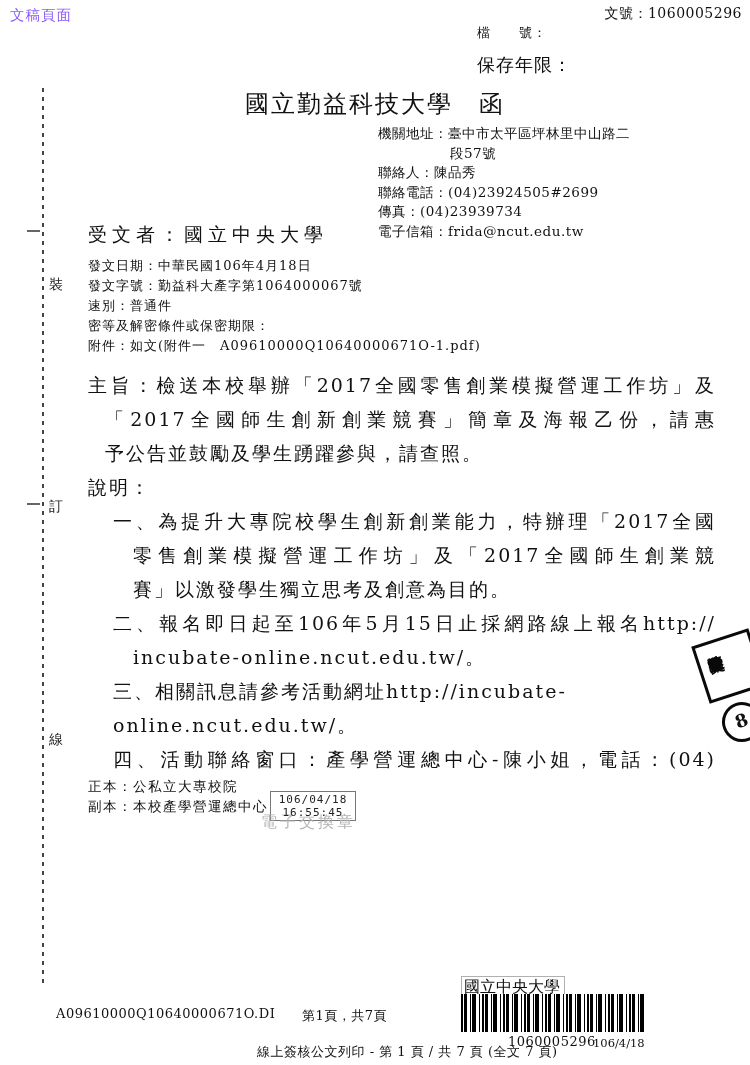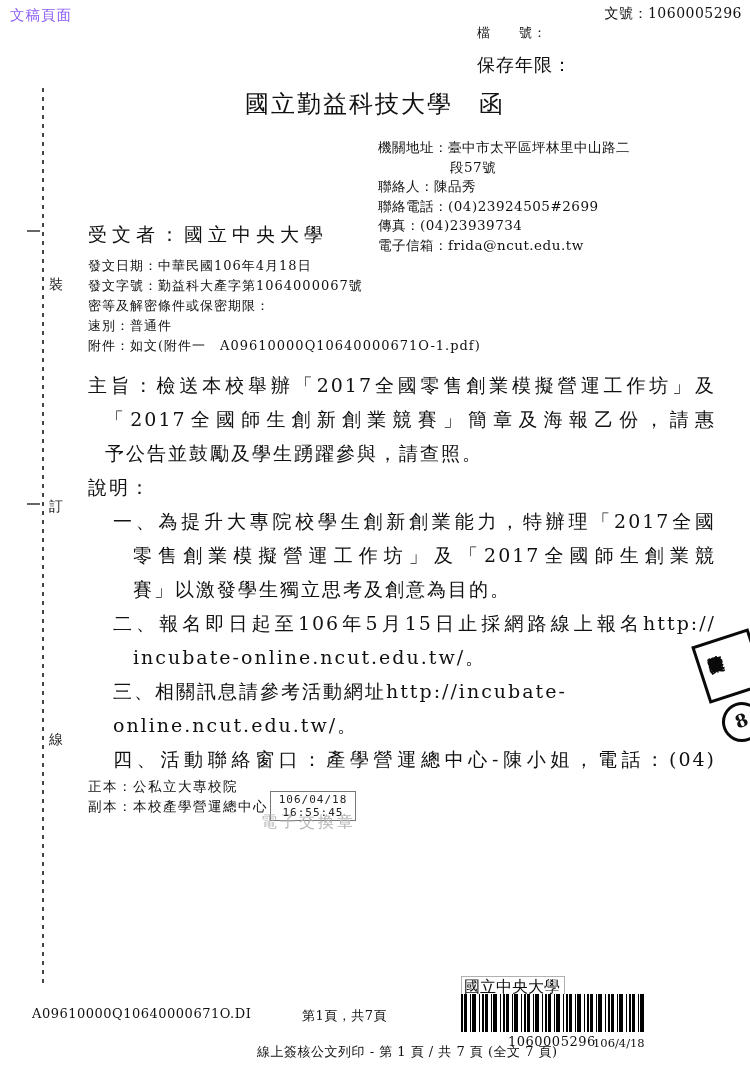--- a/index.html
+++ b/index.html
@@ -8,21 +8,21 @@
     font-family:"DejaVu Serif","Liberation Serif",serif;color:#111;
   }
   .abs{position:absolute;}
   
   .corner-label{left:10px;top:6px;font-size:14.5px;color:#8b5cf6;letter-spacing:1px;}
   .doc-no{right:8px;top:5px;font-size:14px;letter-spacing:.5px;}
   .file-no{left:477px;top:24px;font-size:13px;letter-spacing:1px;}
   .retention{left:477px;top:53px;font-size:18px;letter-spacing:1px;}
   .title{left:0;right:0;top:88px;text-align:center;font-size:24px;letter-spacing:2px;font-weight:500;}
   
-  .sender{left:378px;top:124px;font-size:13.5px;line-height:19.5px;letter-spacing:.5px;margin-top:14px;}
+  .sender{left:378px;top:124px;font-size:13.5px;line-height:19.5px;letter-spacing:.5px;}
   .sender .wrap2{padding-left:72px;}
   
   .recipient{left:88px;top:222px;font-size:19px;letter-spacing:5px;}
   .meta{left:88px;top:256px;font-size:13px;line-height:20px;letter-spacing:1px;}
   
   .body-text{left:88px;top:368px;width:628px;}
   .bodyline{font-size:19px;line-height:34px;letter-spacing:2px;white-space:normal;}
   .bodyline.fill{text-align:justify;text-align-last:justify;text-justify:inter-character;}
   
   .copies{left:88px;top:777px;font-size:13.5px;line-height:19.5px;letter-spacing:1.5px;}
@@ -38,21 +38,21 @@
   .bind-char{left:49px;font-size:14px;color:#222;letter-spacing:0;}
   .tick{left:27px;width:13px;height:2px;background:#666;}
   
   .seal-box{left:699px;top:636px;width:54px;height:54px;border:3px solid #0a0a0a;
     transform:rotate(-18deg);overflow:hidden;background:#fff;}
   .seal-box .seal-txt{writing-mode:vertical-rl;font-weight:bold;font-size:15px;line-height:17px;
     letter-spacing:0;height:52px;margin-top:1px;margin-left:6px;color:#0a0a0a;}
   .seal-circle{left:722px;top:702px;width:34px;height:34px;border:3px solid #0a0a0a;border-radius:50%;
     transform:rotate(-20deg);text-align:center;font-weight:bold;font-size:18px;line-height:32px;}
   
-  .doc-code{left:32px;top:1006px;font-size:13px;letter-spacing:.5px;}
+  .doc-code{left:56px;top:1006px;font-size:13px;letter-spacing:.5px;}
   .page-info{left:302px;top:1007px;font-size:13px;letter-spacing:.5px;}
   .bc-label{left:461px;top:976px;font-size:16px;border:1px solid #b0b0b0;border-bottom:none;padding:0 4px 2px 2px;}
   .barcode{left:461px;top:994px;width:186px;height:38px;
     background:repeating-linear-gradient(90deg,#000 0 2px,#fff 2px 3px,#000 3px 6px,#fff 6px 9px,#000 9px 10px,#fff 10px 11px,#000 11px 15px,#fff 15px 18px,#000 18px 19px,#fff 19px 21px);}
   .bc-number{left:508px;top:1034px;font-size:13px;letter-spacing:.5px;}
   .bc-date{left:593px;top:1036px;font-size:11.5px;}
   .print-info{left:257px;top:1043px;font-size:13px;letter-spacing:.5px;}
 </style>
 </head>
 <body>
@@ -72,22 +72,22 @@
     <div>聯絡電話：(04)23924505#2699</div>
     <div>傳真：(04)23939734</div>
     <div>電子信箱：frida@ncut.edu.tw</div>
   </div>
 
   <div class="abs recipient">受文者：國立中央大學</div>
 
   <div class="abs meta">
     <div>發文日期：中華民國106年4月18日</div>
     <div>發文字號：勤益科大產字第1064000067號</div>
+    <div>速別：普通件</div>
     <div>密等及解密條件或保密期限：</div>
-    <div>速別：普通件</div>
     <div>附件：如文(附件一　A09610000Q10640000671O-1.pdf)</div>
   </div>
 
   <div class="abs body-text">
       <div class="bodyline fill" style="padding-left: 0px;">主旨：檢送本校舉辦「2017全國零售創業模擬營運工作坊」及</div>
       <div class="bodyline fill" style="padding-left: 17px;">「2017全國師生創新創業競賽」簡章及海報乙份，請惠</div>
       <div class="bodyline" style="padding-left: 17px;">予公告並鼓勵及學生踴躍參與，請查照。</div>
       <div class="bodyline" style="padding-left: 0px;">說明：</div>
       <div class="bodyline fill" style="padding-left: 25px;">一、為提升大專院校學生創新創業能力，特辦理「2017全國</div>
       <div class="bodyline fill" style="padding-left: 45px;">零售創業模擬營運工作坊」及「2017全國師生創業競</div>

